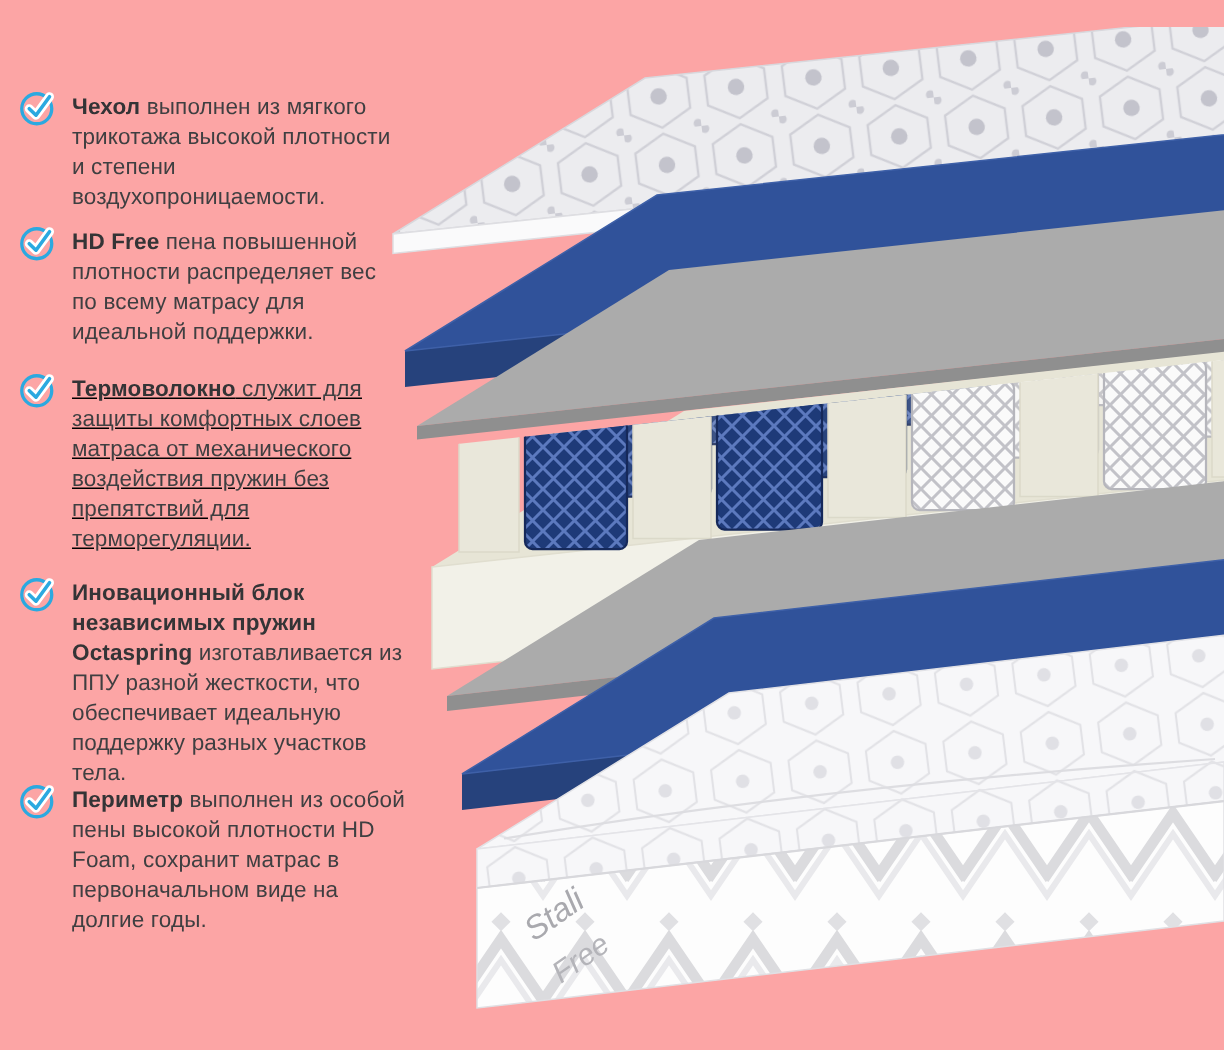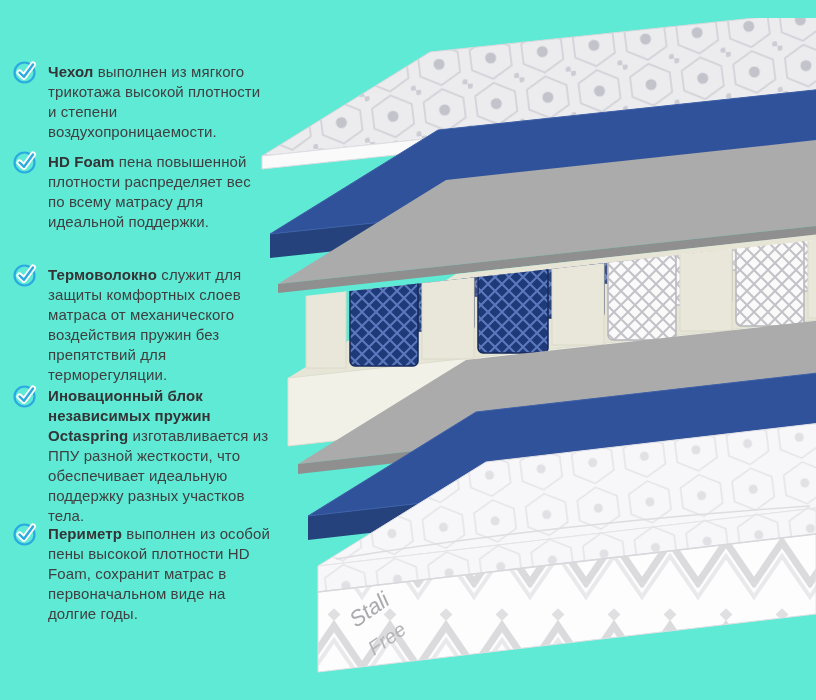--- a/index.html
+++ b/index.html
@@ -1,35 +1,35 @@
 <!DOCTYPE html>
 <html><head>
 <meta charset="utf-8">
 <style>
   * { margin:0; padding:0; box-sizing:border-box; }
   html,body { background:#fff; }
   body {
     width:816px; height:700px; position:relative; overflow:hidden;
     font-family:"Liberation Sans", sans-serif;
   }
-  .canvas { position:absolute; inset:0; width:816px; height:700px; background:#5eead4; }
+  .canvas { position:absolute; inset:0; width:816px; height:700px; background:#fca5a5; }
 
   .feature {
     position:absolute; left:12px; display:flex; gap:10px; width:270px;
     list-style:none;
   }
   .feature .check-icon { flex:0 0 26px; margin-top:-3px; }
   .feature-text {
     font-size:15px; line-height:20px; color:#3F3F41; width:222px;
     letter-spacing:0.1px;
   }
   .feature-text b { color:#343436; }
   .f1 { top:62px; }
   .f2 { top:152px; }
-  .f3 { top:265px; }
+  .f3 { top:250px;text-decoration:underline; }
   .f4 { top:386px; }
   .f5 { top:504px;margin-top:20px; }
 
   .illustration {
     position:absolute; left:250px; top:18px; width:566px; height:670px;
   }
   .illustration svg { display:block; }
 </style>
 </head>
 <body>
@@ -50,21 +50,21 @@
     </li>
 
     <li class="feature f2">
       <span class="check-icon">
         <svg width="26" height="26" viewBox="0 0 26 26">
           <circle cx="12.5" cy="13.5" r="10" fill="none" stroke="#2BA9E0" stroke-width="2.2"></circle>
           <path d="M7.5,13.5 L12,17.8 L21,5.5" fill="none" stroke="#ffffff" stroke-width="6" stroke-linecap="round" stroke-linejoin="round"></path>
           <path d="M7.5,13.5 L12,17.8 L21,5.5" fill="none" stroke="#2BA9E0" stroke-width="2.4" stroke-linecap="round" stroke-linejoin="round"></path>
         </svg>
       </span>
-      <p class="feature-text"><b>HD Foam</b><span> пена повышенной плотности распределяет вес по всему матрасу для идеальной поддержки.</span></p>
+      <p class="feature-text"><b>HD Free</b><span> пена повышенной плотности распределяет вес по всему матрасу для идеальной поддержки.</span></p>
     </li>
 
     <li class="feature f3">
       <span class="check-icon">
         <svg width="26" height="26" viewBox="0 0 26 26">
           <circle cx="12.5" cy="13.5" r="10" fill="none" stroke="#2BA9E0" stroke-width="2.2"></circle>
           <path d="M7.5,13.5 L12,17.8 L21,5.5" fill="none" stroke="#ffffff" stroke-width="6" stroke-linecap="round" stroke-linejoin="round"></path>
           <path d="M7.5,13.5 L12,17.8 L21,5.5" fill="none" stroke="#2BA9E0" stroke-width="2.4" stroke-linecap="round" stroke-linejoin="round"></path>
         </svg>
       </span>

